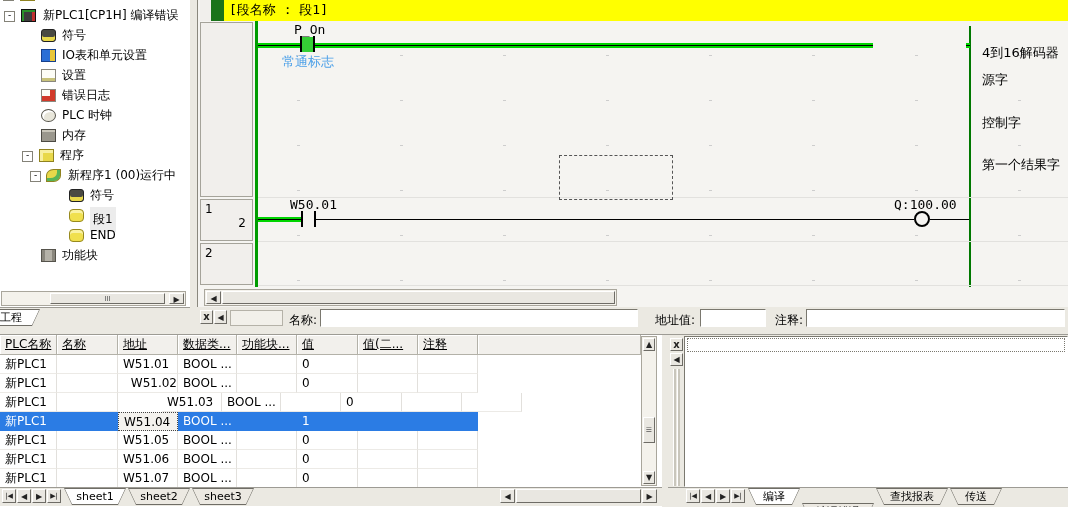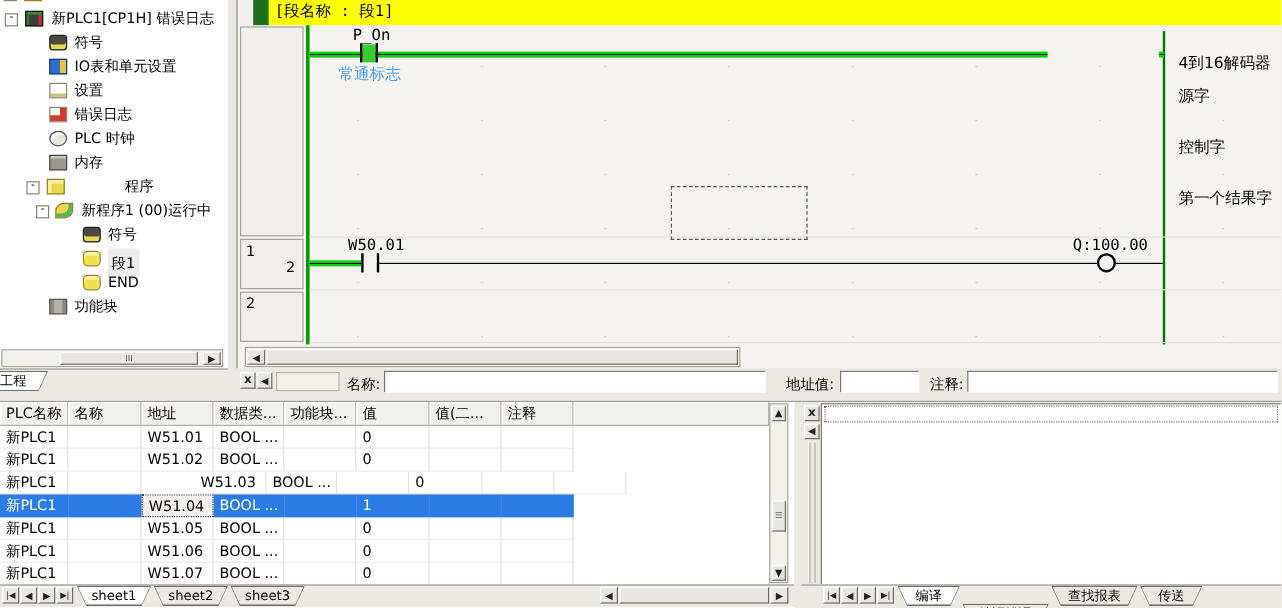--- a/index.html
+++ b/index.html
@@ -43,21 +43,21 @@
   .rstep{position:absolute;right:6px;top:16px;font-size:12px;}
   .wire-hot{position:absolute;height:5px;background:linear-gradient(to bottom,#00d400 0 2px,#000 2px 3px,#00d400 3px 5px);}
   .wire{position:absolute;height:1px;background:#000;}
   .cbar{position:absolute;width:2px;height:16px;background:#000;}
   .ladlabel{position:absolute;font-size:13px;}
   .sepline{position:absolute;height:1px;background:#e2e1de;}
   .blkline{position:absolute;height:1px;background:#000;}
 
   
   .hcell{position:absolute;top:0;height:20px;background:#f2f0ec;border-right:1px solid #b3b1a8;border-bottom:1px solid #b3b1a8;
-         box-shadow:inset 1px 1px 0 #fff;line-height:19px;padding-left:5px;box-sizing:border-box;font-size:12px;}
+         box-shadow:inset 1px 1px 0 #fff;line-height:19px;padding-left:5px;box-sizing:border-box;font-size:12px;text-decoration:underline;}
   .wrow{position:absolute;left:0;height:19px;display:flex;}
   .wcell{height:19px;line-height:18px;padding-left:5px;box-sizing:border-box;border-right:1px solid #e2e0dc;
          border-bottom:1px solid #eceae6;overflow:hidden;white-space:nowrap;font-size:12px;}
   .wrow.sel .wcell{background:#2b7ce4;color:#fff;border-right-color:#2b7ce4;border-bottom-color:#2b7ce4;}
   .wrow.sel .wcell.focuscell{background:#f4f2ee;color:#000;border:1px dotted #444;}
 
   
   .tabouter{position:absolute;height:17px;background:#6f6d66;
             clip-path:polygon(0 0,100% 0,calc(100% - 8px) 100%,8px 100%);}
   .tabinner{position:absolute;left:1px;top:1px;right:1px;bottom:1px;background:#ece9e2;
@@ -76,21 +76,21 @@
 
     <div class="titem" style="left:0;top:-14px;">
       <span class="texp" style="left:3px;">-</span>
       <span class="tico ic-prg" style="left:20px;"></span>
       <span class="tlabel" style="left:40px;">新工程</span>
     </div>
 
     <div class="titem" style="left:0;top:7px;">
       <span class="texp" style="left:4px;">-</span>
       <span class="tico ic-plc" style="left:21px;"></span>
-      <span class="tlabel" style="left:43px;">新PLC1[CP1H] 错误日志</span>
+      <span class="tlabel" style="left:43px;">新PLC1[CP1H] 编译错误</span>
     </div>
     <div class="titem" style="left:0;top:27px;">
       <span class="tico ic-sym" style="left:41px;"></span>
       <span class="tlabel" style="left:62px;">符号</span>
     </div>
     <div class="titem" style="left:0;top:47px;">
       <span class="tico ic-io" style="left:41px;"></span>
       <span class="tlabel" style="left:62px;">IO表和单元设置</span>
     </div>
     <div class="titem" style="left:0;top:67px;">
@@ -105,21 +105,21 @@
       <span class="tico ic-clk" style="left:41px;"></span>
       <span class="tlabel" style="left:62px;">PLC 时钟</span>
     </div>
     <div class="titem" style="left:0;top:127px;">
       <span class="tico ic-mem" style="left:41px;"></span>
       <span class="tlabel" style="left:62px;">内存</span>
     </div>
     <div class="titem" style="left:0;top:147px;">
       <span class="texp" style="left:22px;">-</span>
       <span class="tico ic-prg" style="left:39px;"></span>
-      <span class="tlabel" style="left:60px;margin-left:44px;">程序</span>
+      <span class="tlabel" style="left:60px;">程序</span>
     </div>
     <div class="titem" style="left:0;top:167px;">
       <span class="texp" style="left:30px;">-</span>
       <span class="tico ic-run" style="left:46px;"></span>
       <span class="tlabel" style="left:68px;">新程序1 (00)运行中</span>
     </div>
     <div class="titem" style="left:0;top:187px;">
       <span class="tico ic-sym" style="left:69px;"></span>
       <span class="tlabel" style="left:90px;">符号</span>
     </div>
@@ -234,21 +234,21 @@
       <div class="wcell" style="width:60px;">W51.01</div>
       <div class="wcell" style="width:59px;">BOOL ...</div>
       <div class="wcell" style="width:60px;"></div>
       <div class="wcell" style="width:61px;">0</div>
       <div class="wcell" style="width:60px;"></div>
       <div class="wcell" style="width:60px;"></div>
     </div>
     <div class="wrow" style="top:39px;">
       <div class="wcell" style="width:57px;">新PLC1</div>
       <div class="wcell" style="width:61px;"></div>
-      <div class="wcell" style="width:60px;">W51.02</div>
+      <div class="wcell" style="width:60px;text-align:right;">W51.02</div>
       <div class="wcell" style="width:59px;">BOOL ...</div>
       <div class="wcell" style="width:60px;"></div>
       <div class="wcell" style="width:61px;">0</div>
       <div class="wcell" style="width:60px;"></div>
       <div class="wcell" style="width:60px;"></div>
     </div>
     <div class="wrow" style="top:58px;">
       <div class="wcell" style="width:57px;">新PLC1</div>
       <div class="wcell" style="width:61px;"></div>
       <div class="wcell" style="width:60px;margin-left:44px;">W51.03</div>

